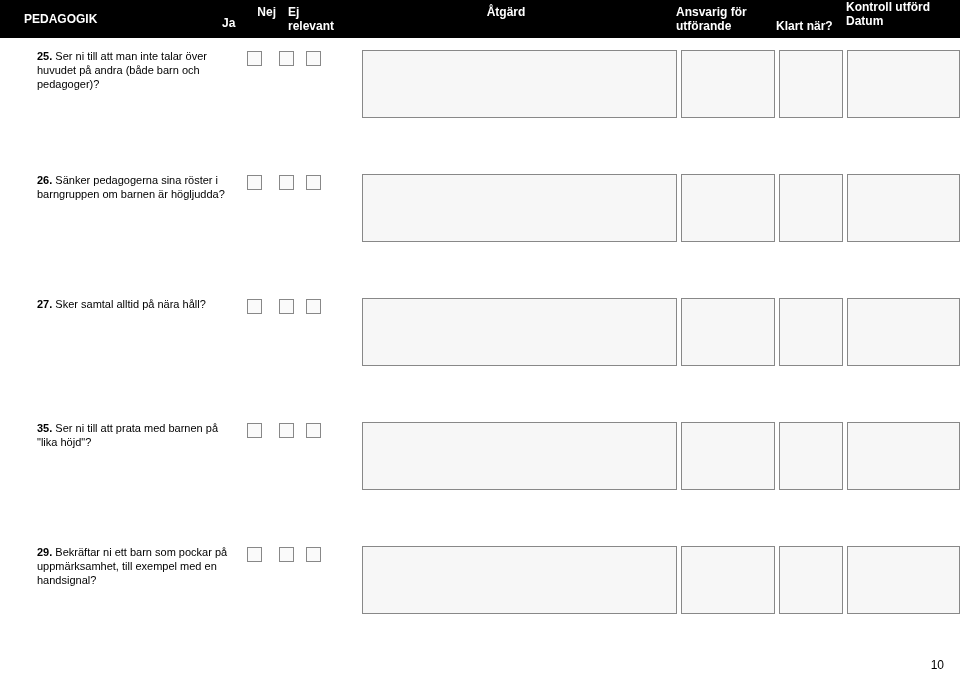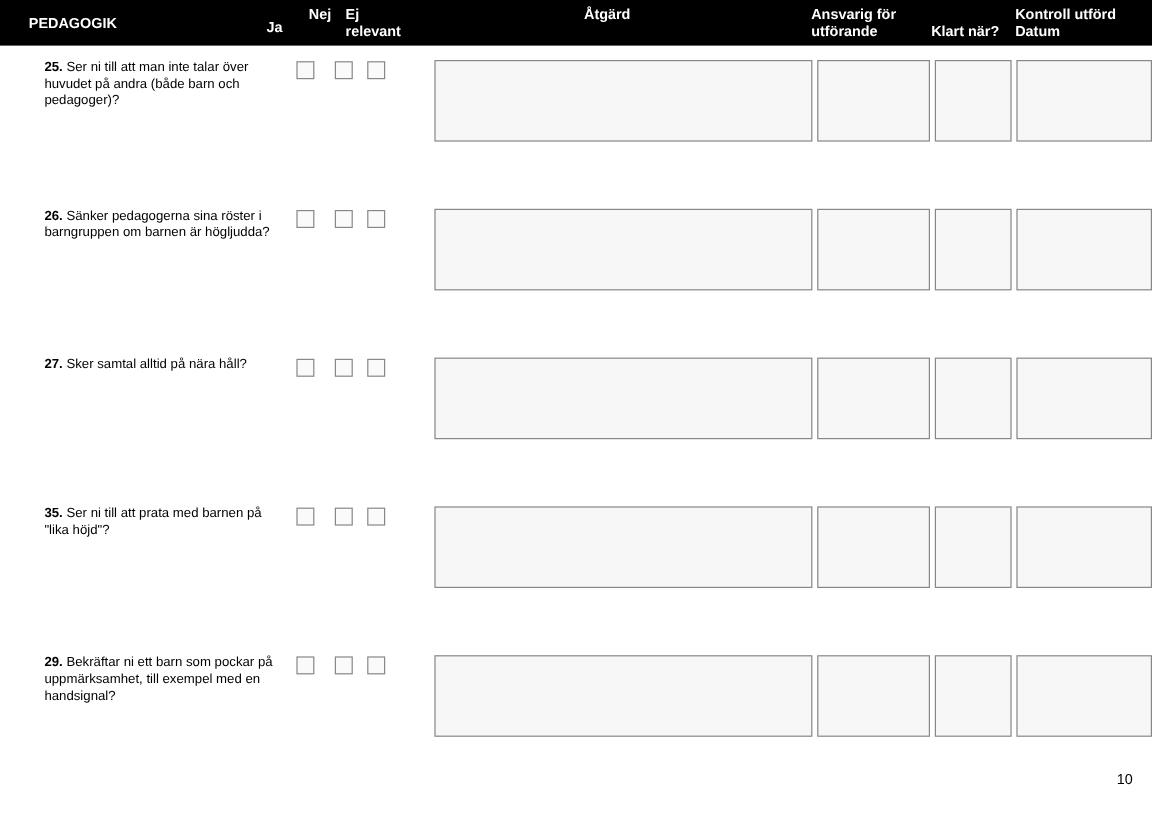--- a/index.html
+++ b/index.html
@@ -24,21 +24,21 @@
       flex-direction: column;
       justify-content: center;
     }
     .col-q { width: 216px; font-size: 12px; align-items:flex-start; padding-left:24px;}
     .col-ja { width: 30px; text-align: left; justify-content:flex-start; padding-top:16px;}
     .col-nej { width: 36px; text-align: right; justify-content:flex-start; padding-top:5px;}
     .col-ej { width: 60px; text-align: left; justify-content:flex-start; padding-top:5px;}
     .col-atg { width: 328px; justify-content:flex-start; padding-top:5px;text-align:center;}
     .col-ansv { width: 100px; justify-content:flex-start; padding-top:5px;}
     .col-klart { width: 70px; justify-content:flex-start; padding-top:19px;}
-    .col-kontroll { width: 120px; justify-content:flex-end; padding-top:10px;}
+    .col-kontroll { width: 120px; justify-content:flex-start; padding-top:0;}
     
     .row {
       display: flex;
       margin-top: 6px;
       padding-top:4px;
     }
     .row:first-of-type{ margin-top:8px;margin-left:29px; }
     .question {
       width: 216px;
       font-size: 11px;
@@ -65,21 +65,21 @@
     }
     .ib-atg { width: 324px; }
     .ib-ansv { width: 96px; }
     .ib-klart { width: 66px; }
     .ib-kontroll { width: 116px; margin-right:0; }
     
     .row-wrap{ height: 116px; }
     
     .pagenum {
       position: absolute;
-      bottom: 28px;
+      bottom: 12px;
       right: 16px;
       font-size: 12px;
     }
   </style>
 </head>
 <body>
 
 <div class="header">
   <div class="hcell col-q">PEDAGOGIK</div>
   <div class="hcell col-ja">Ja</div>

